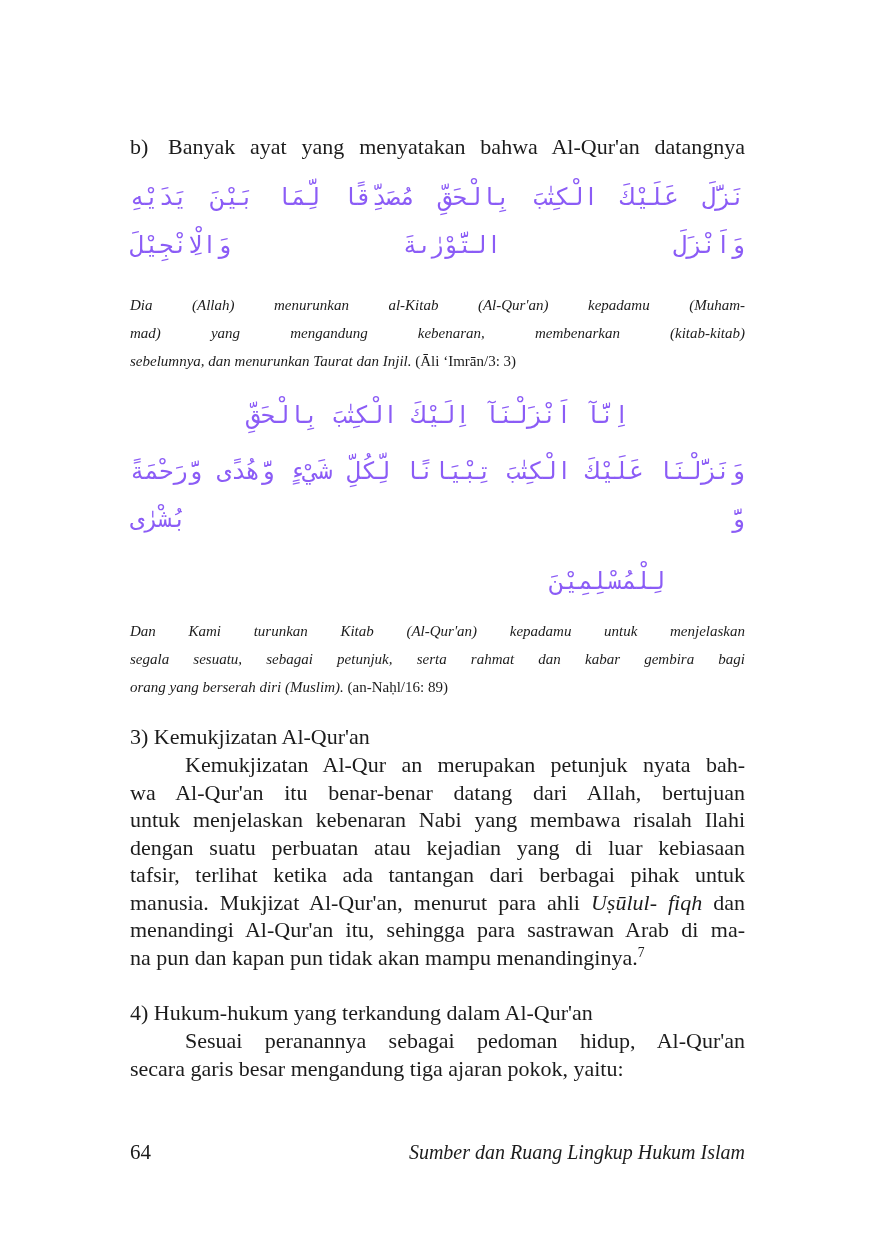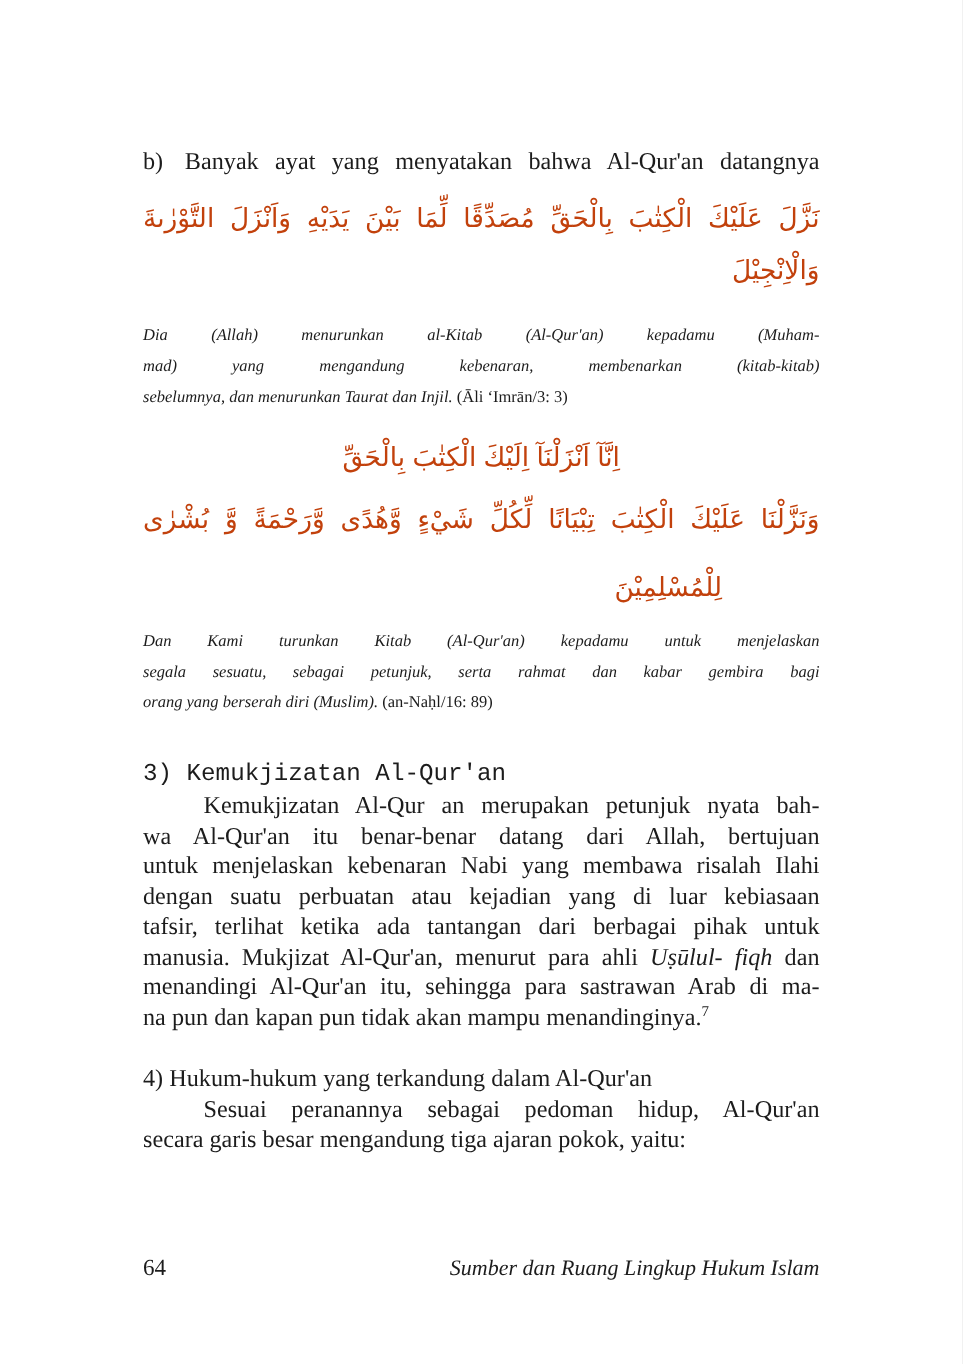--- a/index.html
+++ b/index.html
@@ -27,43 +27,43 @@
   .s-sup { font-size: 0.62em; vertical-align: super; font-style: normal; line-height: 0; }
 
   
   .item-b { margin-top: 133px; display: flex; font-size: 22px; line-height: 28px; }
   .item-b .marker { width: 38px; flex: none; }
   .item-b .btext { flex: 1; }
 
   
   .arabic {
     direction: rtl;
-    font-family: Liberation Sans, sans-serif;
+    font-family: Liberation Mono, monospace;
     font-size: 24px;
     line-height: 48px;
-    color: #c2410c;
+    color: #8b5cf6;
   }
   .arabic .jline { text-align: justify; }
   .arabic1 { margin-top: 14px; }
   .arabic1 .jline { text-align-last: justify; }
   .arabic2 { margin-top: 18px; }
   .arabic2 .jline { text-align-last: center; }
   .arabic3 { margin-top: 8px; }
   .arabic3 .jline { text-align-last: justify; }
   .arabic3 .jline.lastline { text-align-last: center; padding-left: 340px; box-sizing: border-box; margin-top: 14px; }
 
   
   .trans { font-style: italic; font-size: 15px; line-height: 28px; }
   .trans1 { margin-top: 20px; }
   .trans2 { margin-top: 12px; }
   .trans3 { margin-top: 10px; }
 
   
   .heading { font-size: 22px; line-height: 28px; }
-  .h3 { margin-top: 37px; font-family: Liberation Mono, monospace; }
+  .h3 { margin-top: 22px; }
   .h4 { margin-top: 28px; }
   .para { font-size: 22px; line-height: 27.5px; }
   .para .jline:first-child { text-indent: 55px; }
 
   
   .footer {
     position: absolute;
     left: 130px;
     right: 130px;
     top: 1140px;

